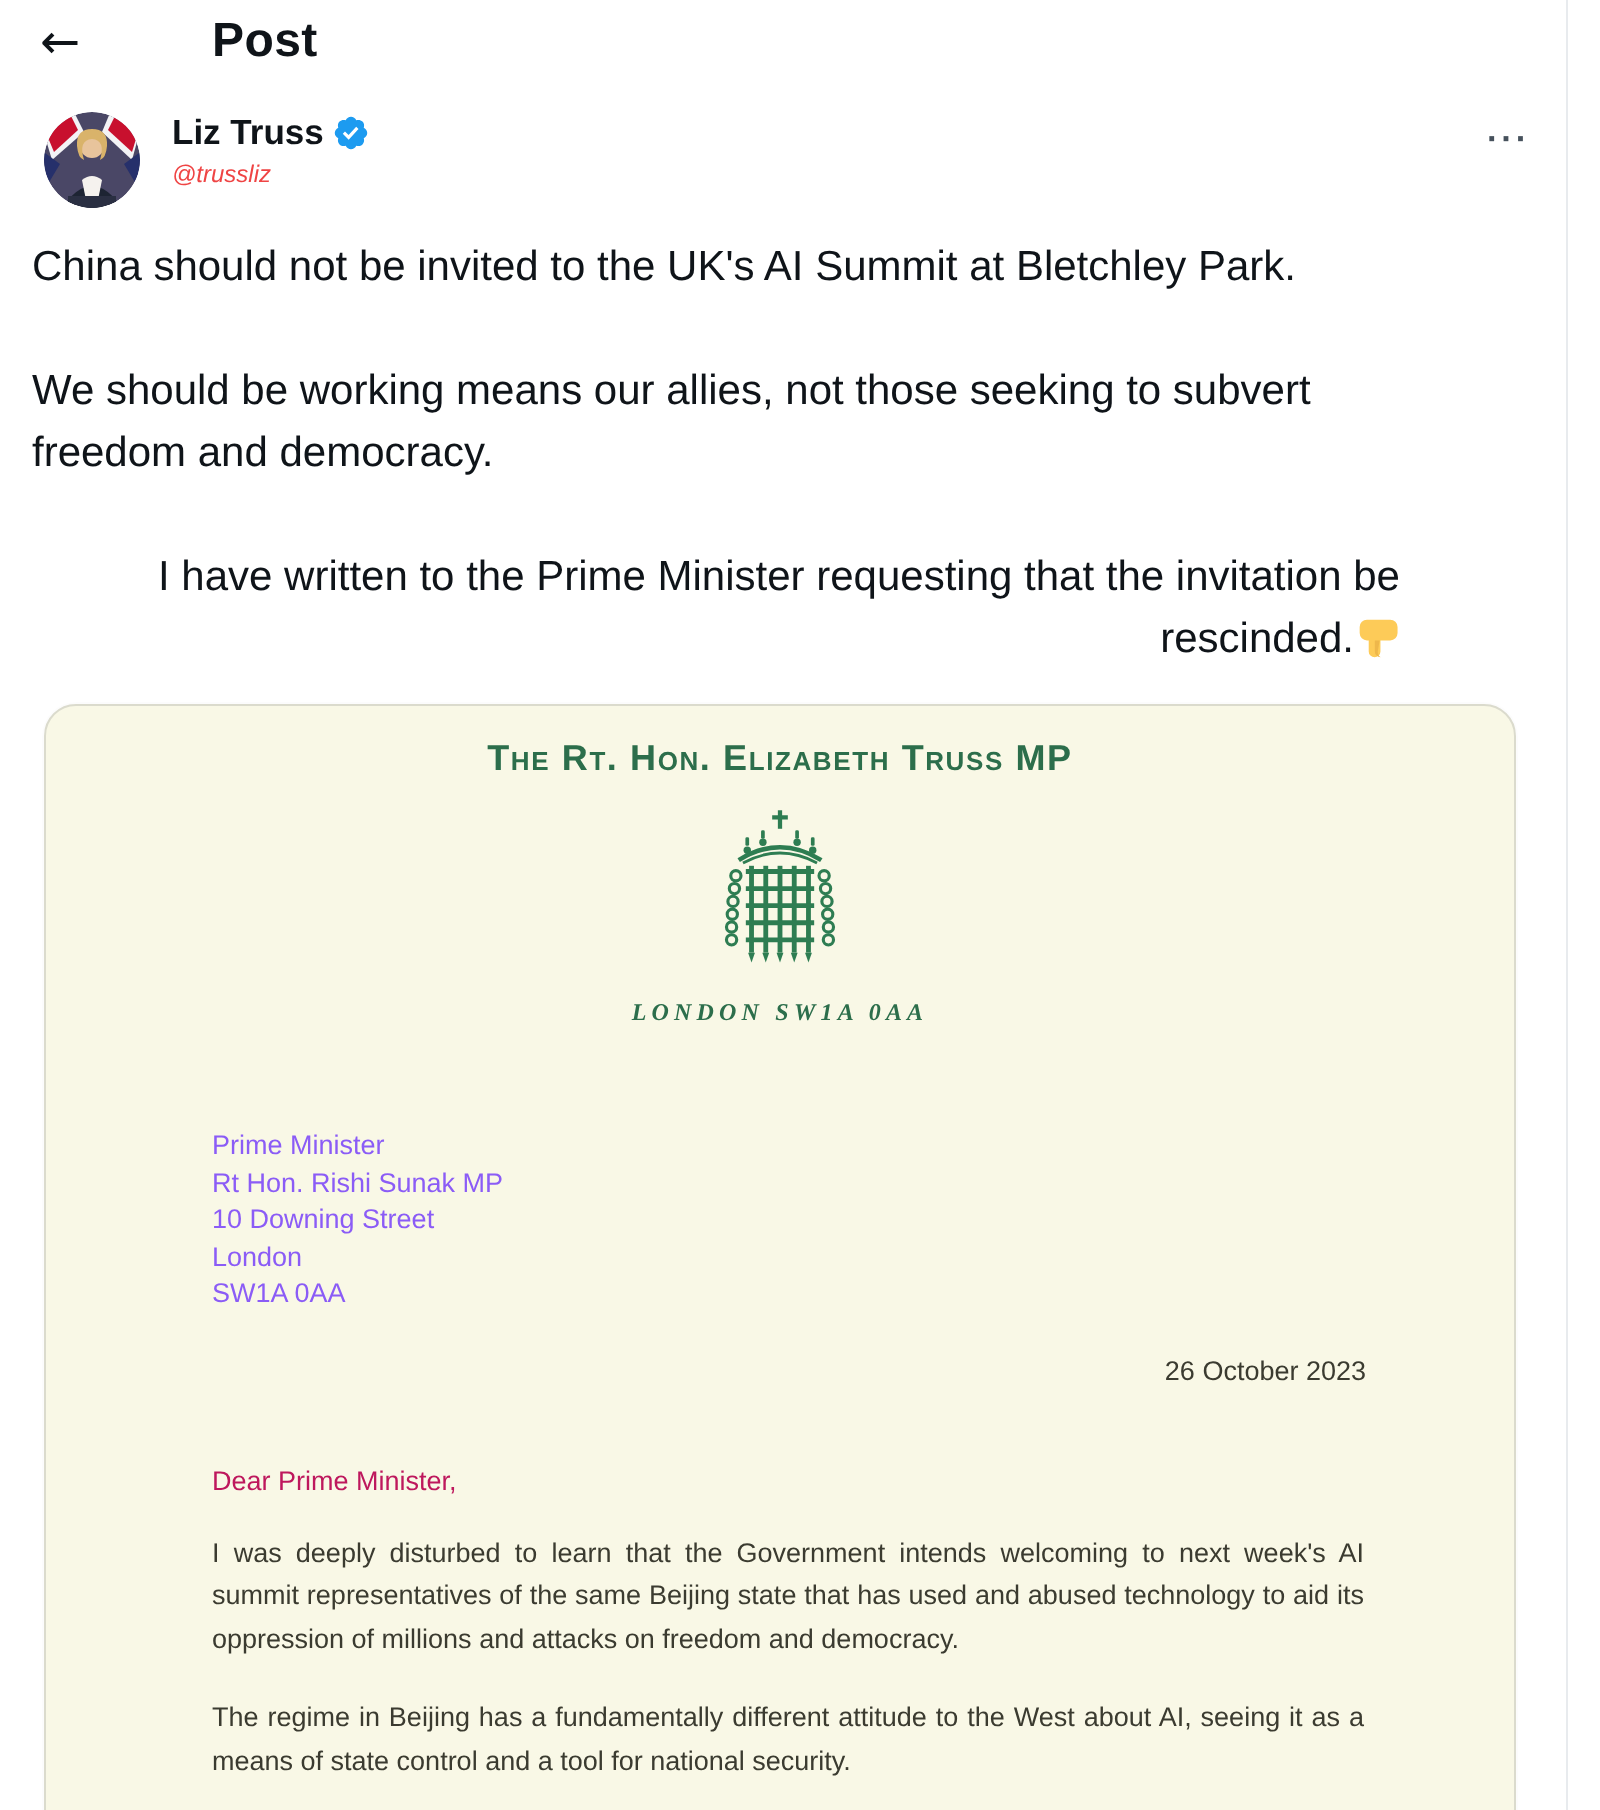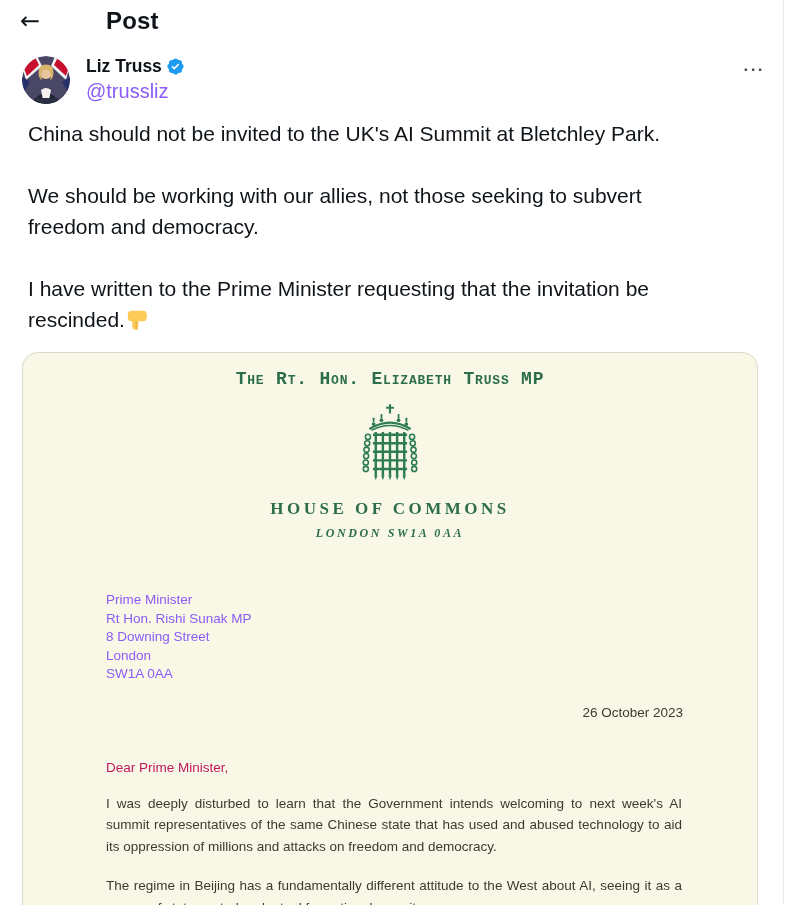--- a/index.html
+++ b/index.html
@@ -20,43 +20,43 @@
   }
   .page-title { font-size:24px; font-weight:800; margin-left:52px; letter-spacing:0.2px; }
 
   
   .user-row { display:flex; align-items:flex-start; padding:10px 16px 0 22px; }
   .avatar { width:48px; height:48px; border-radius:50%; overflow:hidden; flex:0 0 48px; cursor:pointer; }
   .user-info { margin-left:16px; display:flex; flex-direction:column; }
   .name-line { display:flex; align-items:center; gap:4px; cursor:pointer; }
   .display-name { font-size:17.5px; font-weight:800; color:#0f1419; }
   .badge { width:19px; height:19px; display:inline-block; }
-  .handle { font-size:20px; color:#8b5cf6; margin-top:3px; }
+  .handle { font-size:12px; color:#ef4444; margin-top:3px;font-style:italic; }
   .more-btn {
     margin-left:auto; border:none; background:transparent; cursor:pointer;
     color:#46515c; font-size:17px; font-weight:700; letter-spacing:1.5px; padding:4px 2px;
   }
 
   
-  .tweet-text { padding:14px 16px 0 28px; max-width:716px; }
+  .tweet-text { padding:14px 16px 0 16px; max-width:716px; }
   .tweet-text p { font-size:21px; line-height:31px; color:#0f1419; margin-bottom:31px; max-width:700px; }
-  .tweet-text p:last-child { margin-bottom:0; }
+  .tweet-text p:last-child { margin-bottom:0;text-align:right; }
   .emoji-hand { width:22px; height:22px; vertical-align:-4px; margin-left:1px; }
 
   
   .letter-card {
     margin:17px 0 0 22px; width:736px; height:640px;
     background:#f9f8e6; border:1px solid #dbdbcd; border-radius:16px;
     cursor:pointer; overflow:hidden;
     font-family:"Liberation Sans", sans-serif;
     box-shadow:0 0 0 1px rgba(0,0,0,0.01);
   }
   .lh-name {
     margin-top:16px; text-align:center;
-    font-family:Liberation Mono, monospace; font-variant:small-caps;
+    font-family:Liberation Sans, sans-serif; font-variant:small-caps;
     font-size:18px; letter-spacing:0.8px; color:#2c6e4b; font-weight:600;
   }
   .emblem-wrap { margin-top:13px; text-align:center; }
   .hoc-title {
     margin-top:9px; text-align:center; font-family:"Liberation Serif", serif;
     font-size:17px; letter-spacing:3.5px; color:#2c6e4b; font-weight:600;
   }
   .hoc-addr {
     margin-top:7px; text-align:center; font-family:"Liberation Serif", serif;
     font-size:12px; letter-spacing:2.6px; color:#2c6e4b; font-weight:600;font-style:italic;
@@ -118,21 +118,21 @@
         </div>
         <span class="handle">@trussliz</span>
       </div>
       <button class="more-btn">
         <span>···</span>
       </button>
     </div>
 
     <div class="tweet-text">
       <p>China should not be invited to the UK's AI Summit at Bletchley Park.</p>
-      <p>We should be working with our allies, not those seeking to subvert freedom and democracy.</p>
+      <p>We should be working means our allies, not those seeking to subvert freedom and democracy.</p>
       <p><span>I have written to the Prime Minister requesting that the invitation be rescinded.</span><svg class="emoji-hand" viewBox="0 0 36 36">
             <path fill="#fdcb58" d="M9 3 h19 a6 6 0 0 1 6 6 v5 a6 6 0 0 1 -6 6 h-8 v9 a4.8 4.8 0 0 1 -9.6 0 v-9 h-1.4 a6 6 0 0 1 -6 -6 v-5 a6 6 0 0 1 6 -6 z"></path>
             <path fill="#eeb74b" d="M19.4 20 h-4 v9 a4.8 4.8 0 0 0 4.8 4.8 c-1.6-1-2.4-2.6-2.4-4.8 z"></path>
           </svg></p>
     </div>
 
     <div class="letter-card">
       <div class="lh-name">The Rt. Hon. Elizabeth Truss MP</div>
 
       <div class="emblem-wrap">
@@ -188,34 +188,33 @@
             <circle cx="81" cy="49" r="3.6"></circle>
               <circle cx="82" cy="58" r="3.6"></circle>
             <circle cx="83" cy="67" r="3.6"></circle>
               <circle cx="83.5" cy="76" r="3.6"></circle>
             <circle cx="84" cy="85" r="3.6"></circle>
               <circle cx="84" cy="94" r="3.6"></circle>
           </g>
         </svg>
       </div>
 
-      <div class="hoc-title">HOUSE OF COMMONS</div>
       <div class="hoc-addr">LONDON SW1A 0AA</div>
 
       <div class="recipient">
         <div>Prime Minister</div>
         <div>Rt Hon. Rishi Sunak MP</div>
-        <div>8 Downing Street</div>
+        <div>10 Downing Street</div>
         <div>London</div>
         <div>SW1A 0AA</div>
       </div>
 
       <div class="letter-date">26 October 2023</div>
       <div class="salutation">Dear Prime Minister,</div>
 
       <div class="letter-body">
-        <p>I was deeply disturbed to learn that the Government intends welcoming to next week's AI summit representatives of the same Chinese state that has used and abused technology to aid its oppression of millions and attacks on freedom and democracy.</p>
+        <p>I was deeply disturbed to learn that the Government intends welcoming to next week's AI summit representatives of the same Beijing state that has used and abused technology to aid its oppression of millions and attacks on freedom and democracy.</p>
         <p>The regime in Beijing has a fundamentally different attitude to the West about AI, seeing it as a means of state control and a tool for national security.</p>
       </div>
     </div>
 
   </div>
 </div>
 
 </body></html>

